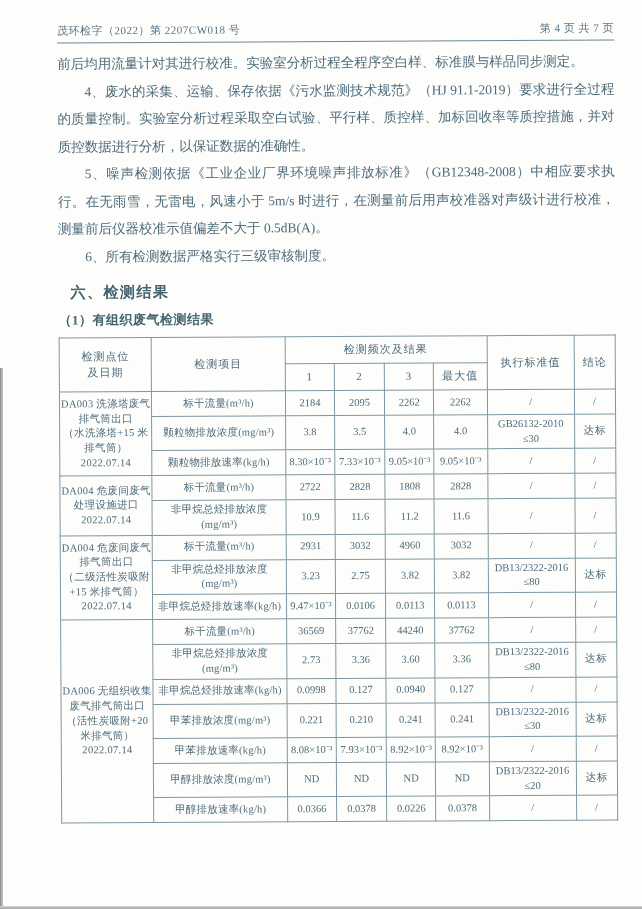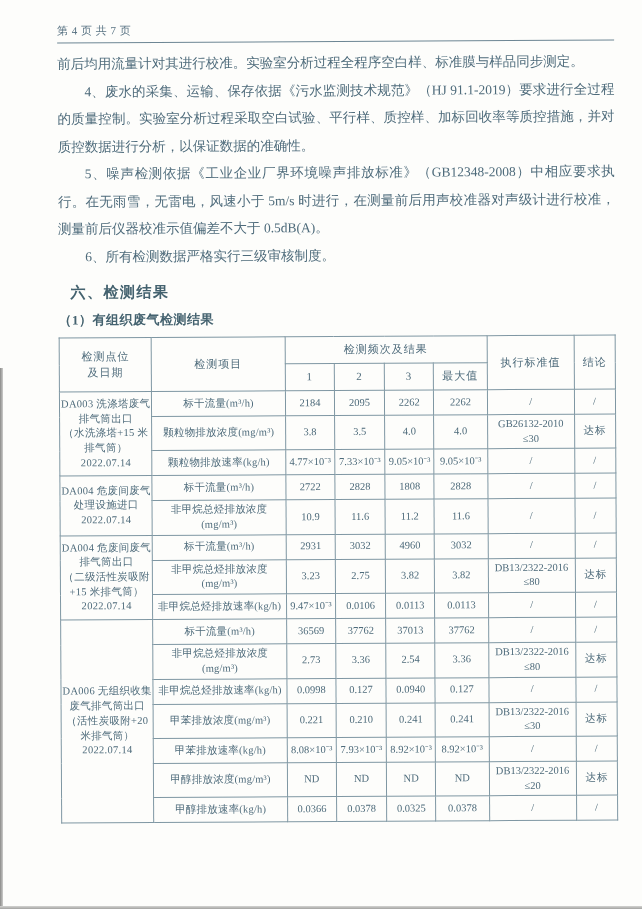--- a/index.html
+++ b/index.html
@@ -63,20 +63,21 @@
 </style>
 </head>
 <body>
 
 <div class="edge-left"></div>
 <div class="edge-bottom"></div>
 
 <div class="content">
 
   <div class="doc-header">
+    <span>茂环检字（2022）第 2207CW018 号</span>
     <span>第 4 页 共 7 页</span>
   </div>
 
   <div class="body-text">
     <p class="noindent">前后均用流量计对其进行校准。实验室分析过程全程序空白样、标准膜与样品同步测定。</p>
     <p>4、废水的采集、运输、保存依据《污水监测技术规范》（HJ 91.1-2019）要求进行全过程的质量控制。实验室分析过程采取空白试验、平行样、质控样、加标回收率等质控措施，并对质控数据进行分析，以保证数据的准确性。</p>
     <p>5、噪声检测依据《工业企业厂界环境噪声排放标准》（GB12348-2008）中相应要求执行。在无雨雪，无雷电，风速小于 5m/s 时进行，在测量前后用声校准器对声级计进行校准，测量前后仪器校准示值偏差不大于 0.5dB(A)。</p>
     <p>6、所有检测数据严格实行三级审核制度。</p>
   </div>
 
@@ -130,21 +131,21 @@
           <td class="val">3.8</td>
           <td class="val">3.5</td>
           <td class="val">4.0</td>
           <td class="val">4.0</td>
           <td class="std">GB26132-2010
 ≤30</td>
           <td class="concl">达标</td>
         </tr>
         <tr>
           <td class="item">颗粒物排放速率(kg/h)</td>
-          <td class="val">4.77×10⁻³</td>
+          <td class="val">8.30×10⁻³</td>
           <td class="val">7.33×10⁻³</td>
           <td class="val">9.05×10⁻³</td>
           <td class="val">9.05×10⁻³</td>
           <td class="std">/</td>
           <td class="concl">/</td>
         </tr>
         <tr>
           <td class="point" rowspan="2">DA004 危废间废气
 处理设施进口
 2022.07.14</td>
@@ -202,31 +203,31 @@
         </tr>
         <tr>
           <td class="point" rowspan="7">DA006 无组织收集
 废气排气筒出口
 （活性炭吸附+20
 米排气筒）
 2022.07.14</td>
           <td class="item">标干流量(m³/h)</td>
           <td class="val">36569</td>
           <td class="val">37762</td>
-          <td class="val">37013</td>
+          <td class="val">44240</td>
           <td class="val">37762</td>
           <td class="std">/</td>
           <td class="concl">/</td>
         </tr>
         <tr>
           <td class="item">非甲烷总烃排放浓度
 (mg/m³)</td>
           <td class="val">2.73</td>
           <td class="val">3.36</td>
-          <td class="val">2.54</td>
+          <td class="val">3.60</td>
           <td class="val">3.36</td>
           <td class="std">DB13/2322-2016
 ≤80</td>
           <td class="concl">达标</td>
         </tr>
         <tr>
           <td class="item">非甲烷总烃排放速率(kg/h)</td>
           <td class="val">0.0998</td>
           <td class="val">0.127</td>
           <td class="val">0.0940</td>
@@ -260,21 +261,21 @@
           <td class="val">ND</td>
           <td class="val">ND</td>
           <td class="std">DB13/2322-2016
 ≤20</td>
           <td class="concl">达标</td>
         </tr>
         <tr>
           <td class="item">甲醇排放速率(kg/h)</td>
           <td class="val">0.0366</td>
           <td class="val">0.0378</td>
-          <td class="val">0.0325</td>
+          <td class="val">0.0226</td>
           <td class="val">0.0378</td>
           <td class="std">/</td>
           <td class="concl">/</td>
         </tr>
       </tbody>
   </table>
 
 </div>
 
 </body></html>

